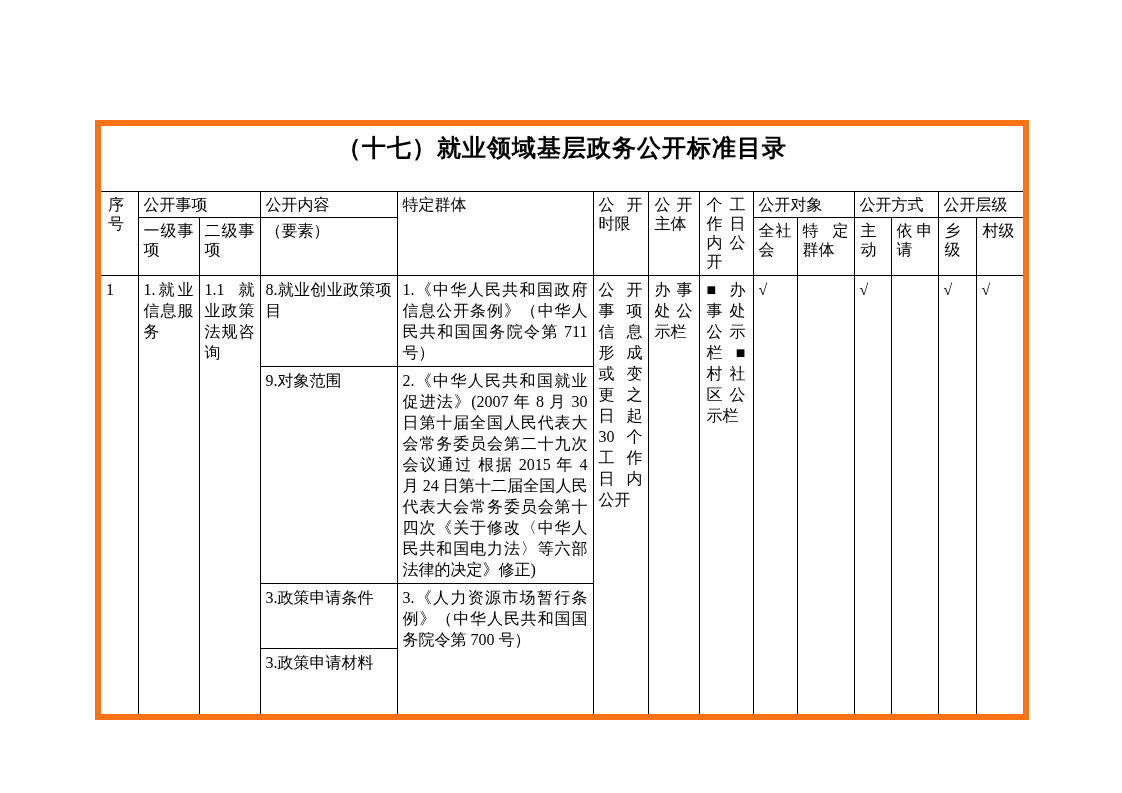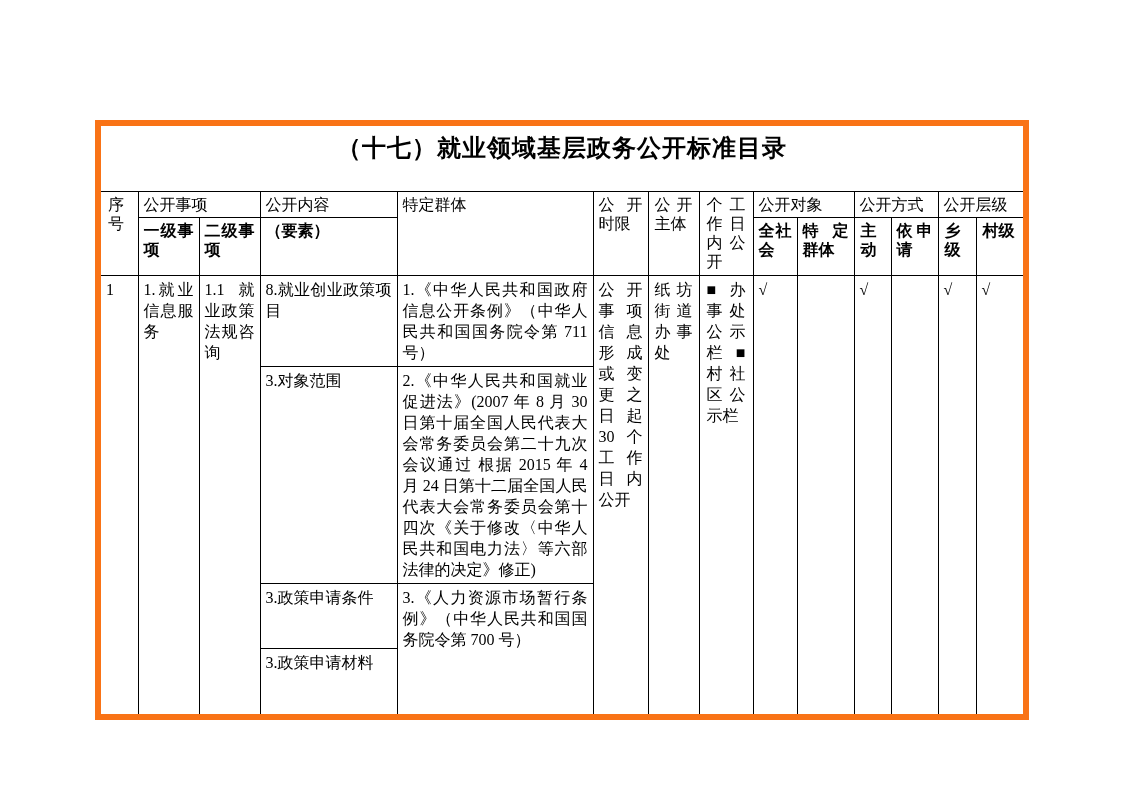--- a/index.html
+++ b/index.html
@@ -37,21 +37,21 @@
     font-size: 24px;
     line-height: 30px;
     letter-spacing: 1px;
   }
   td.hc { line-height: 19px; }
   td.p7 { padding-left: 7px; padding-right: 7px; }
   td.p6 { padding-left: 6px; padding-right: 6px; }
   td.check { text-align: left; }
   tr.title-row { height: 68px; }
   tr.h1 { height: 19px; }
-  tr.h2 { height: 58px; font-weight: bold; }
+  tr.h2 { height: 58px; }
   tr.d1 { height: 70px; }
   tr.d2 { height: 190px; }
   tr.d3 { height: 65px; margin-top: 28px; }
   tr.d4 { height: 69px; }
 </style>
 </head>
 <body>
 
 <table class="doc-table">
   <colgroup>
@@ -101,32 +101,32 @@
     <td class="hc p6">村级</td>
   </tr>
 
   <tr class="d1">
     <td rowspan="4">1</td>
     <td rowspan="4">1.就业信息服务</td>
     <td rowspan="4">1.1 就业政策法规咨询</td>
     <td>8.就业创业政策项目</td>
     <td>1.《中华人民共和国政府信息公开条例》（中华人民共和国国务院令第 711 号）</td>
     <td rowspan="4">公开事项信息形成或变更之日起 30 个工作日内公开</td>
-    <td rowspan="4" class="p6">纸坊街道办事处</td>
+    <td rowspan="4" class="p6">办事处公示栏</td>
     <td rowspan="4" class="p7">■办事处公示栏 ■村社区公示栏</td>
     <td rowspan="4" class="check">√</td>
     <td rowspan="4" class="check"></td>
     <td rowspan="4" class="check">√</td>
     <td rowspan="4" class="check"></td>
     <td rowspan="4" class="check">√</td>
     <td rowspan="4" class="check">√</td>
   </tr>
 
   <tr class="d2">
-    <td>3.对象范围</td>
+    <td>9.对象范围</td>
     <td>2.《中华人民共和国就业促进法》(2007 年 8 月 30 日第十届全国人民代表大会常务委员会第二十九次会议通过 根据 2015 年 4 月 24 日第十二届全国人民代表大会常务委员会第十四次《关于修改〈中华人民共和国电力法〉等六部法律的决定》修正)</td>
   </tr>
 
   <tr class="d3">
     <td>3.政策申请条件</td>
     <td rowspan="2">3.《人力资源市场暂行条例》（中华人民共和国国务院令第 700 号）</td>
   </tr>
 
   <tr class="d4">
     <td>3.政策申请材料</td>

